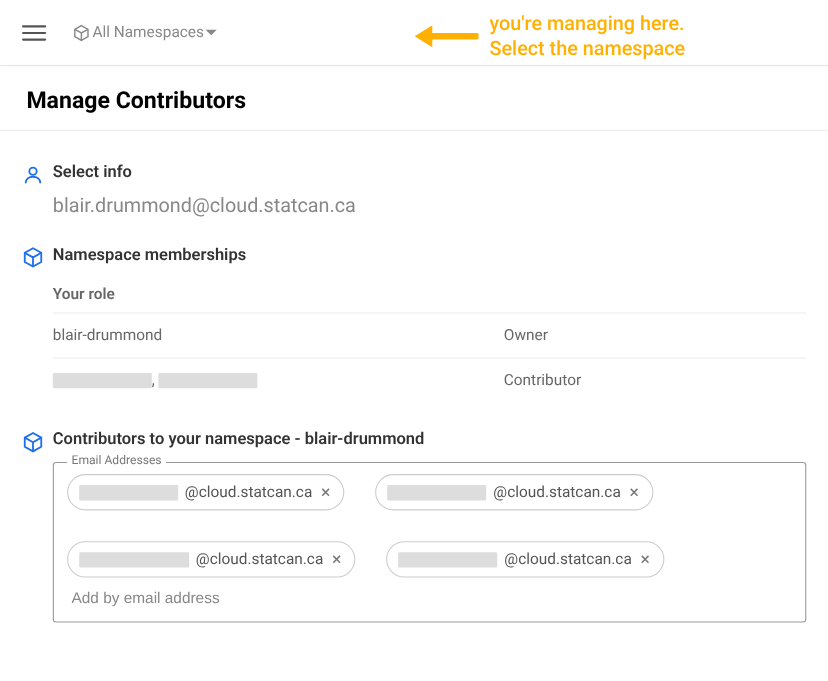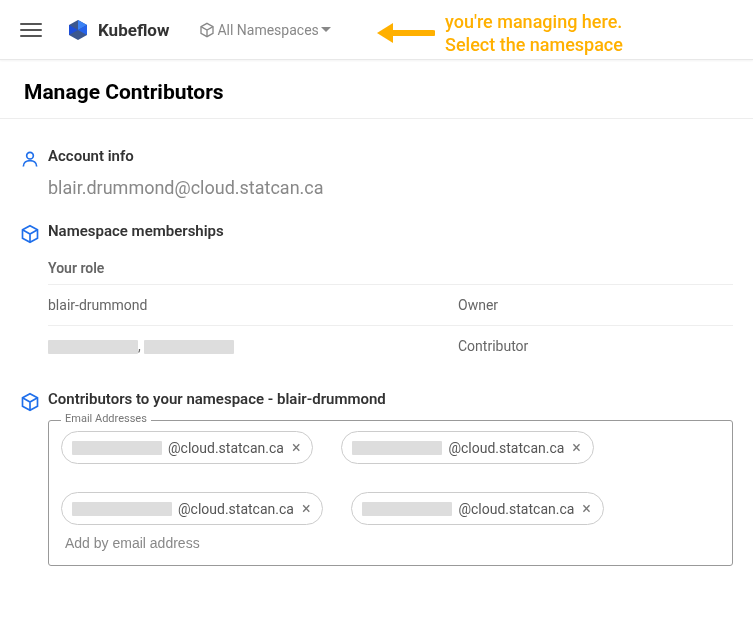--- a/index.html
+++ b/index.html
@@ -46,29 +46,20 @@
 </style>
 </head>
 <body>
 
 <div class="topbar">
   <div class="hamburger">
     <span></span>
       <span></span>
       <span></span>
   </div>
-  <div class="brand">
-    <svg class="brand-logo" viewBox="0 0 24 24">
-      <polygon points="12,2 21,7 21,17 12,22 3,17 3,7" fill="#1a3a7a" opacity="0.85"></polygon>
-      <polygon points="12,2 21,7 12,12" fill="#3b82f6"></polygon>
-      <polygon points="12,12 21,7 21,17" fill="#2563eb"></polygon>
-      <polygon points="12,12 3,7 3,17" fill="#1d4ed8"></polygon>
-    </svg>
-    <span class="brand-text">Kubeflow</span>
-  </div>
   <div class="ns-selector">
     <svg class="cube" viewBox="0 0 24 24" fill="none" stroke="#888" stroke-width="2">
       <path d="M12 2 L21 7 L21 17 L12 22 L3 17 L3 7 Z"></path>
       <path d="M3 7 L12 12 L21 7 M12 12 L12 22"></path>
     </svg>
     <span class="ns-label">All Namespaces</span>
     <span class="caret-down"></span>
   </div>
 
   <div class="annotation">
@@ -87,21 +78,21 @@
 <div class="sep"></div>
 
 <div class="section">
   <div class="section-icon">
     <svg width="20" height="20" viewBox="0 0 24 24" fill="none" stroke="#1f6feb" stroke-width="2">
       <circle cx="12" cy="8" r="4"></circle>
       <path d="M4 21 C4 16 8 14 12 14 C16 14 20 16 20 21"></path>
     </svg>
   </div>
   <div class="section-body">
-    <div class="section-title">Account info</div>
+    <div class="section-title">Select info</div>
     <div class="muted">blair.drummond@cloud.statcan.ca</div>
   </div>
 </div>
 
 <div class="section">
   <div class="section-icon">
     <svg width="20" height="20" viewBox="0 0 24 24" fill="none" stroke="#1f6feb" stroke-width="2">
       <path d="M12 2 L21 7 L21 17 L12 22 L3 17 L3 7 Z"></path>
       <path d="M3 7 L12 12 L21 7 M12 12 L12 22"></path>
     </svg>

